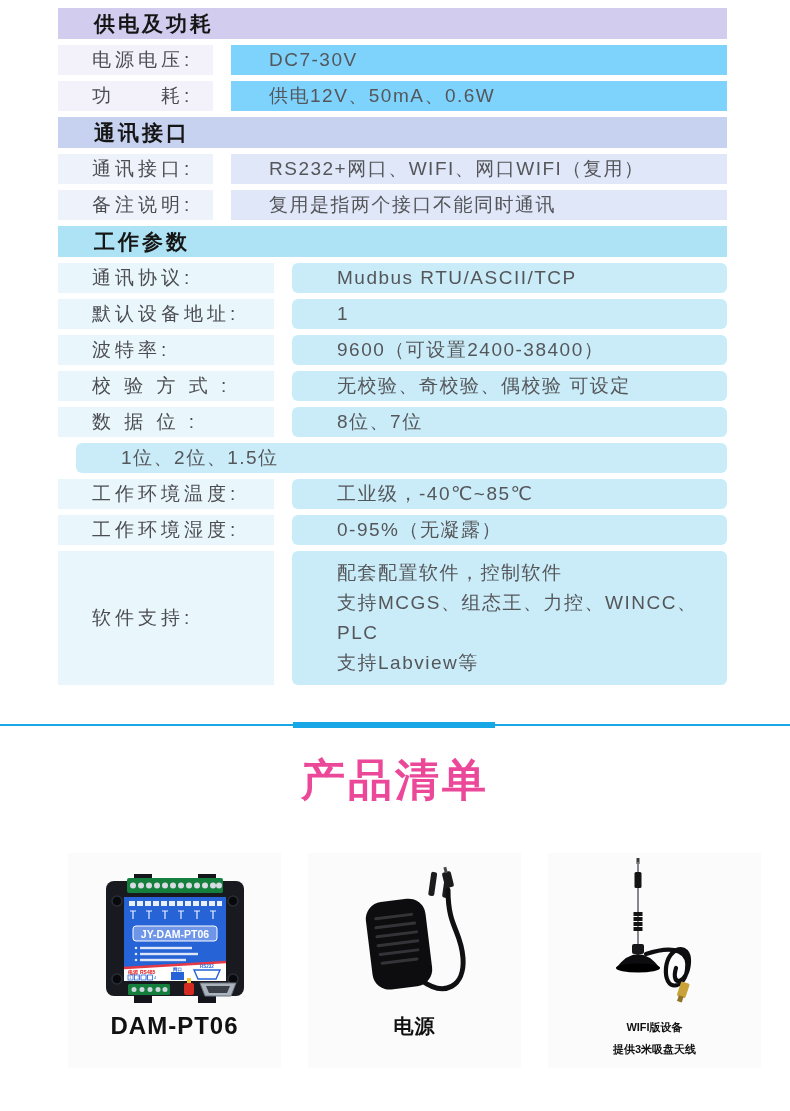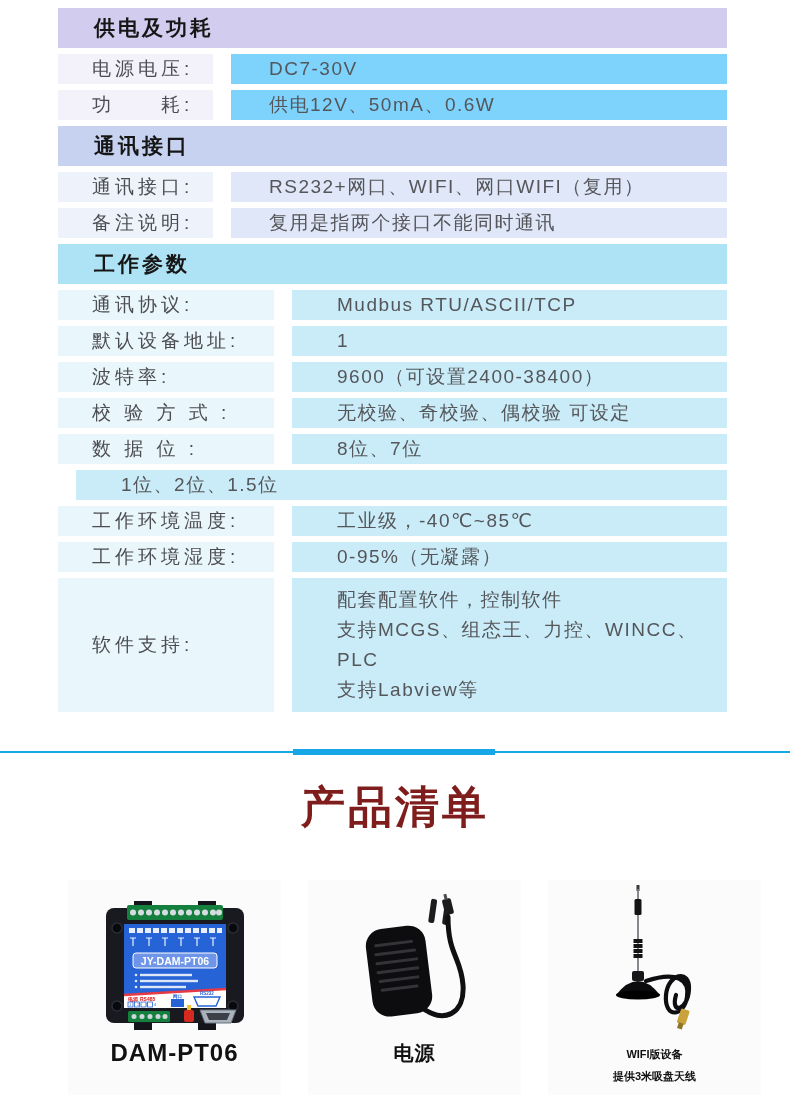--- a/index.html
+++ b/index.html
@@ -4,51 +4,51 @@
 <style>
   html,body{margin:0;padding:0;background:#fff;}
   .page{
     position:relative;width:790px;height:1111px;background:#ffffff;overflow:hidden;
     font-family:"Liberation Sans","DejaVu Sans",sans-serif;color:#55565a;
   }
   
   .spec{margin:8px 0 0 58px;width:669px;}
   .section{margin-bottom:4px;}
   .sec-header{
-    height:40px;display:flex;align-items:center;padding-left:36px;box-sizing:border-box;
+    height:31px;display:flex;align-items:center;padding-left:36px;box-sizing:border-box;
     font-size:21px;font-weight:bold;color:#161616;letter-spacing:3px;margin-bottom:6px;
   }
   .row{display:flex;margin-bottom:6px;}
   .cell{box-sizing:border-box;display:flex;align-items:center;font-size:19px;white-space:nowrap;}
   .label{width:155px;padding-left:34px;letter-spacing:4px;color:#4c4d52;flex:none;}
   .value{flex:1;margin-left:18px;padding-left:38px;letter-spacing:1.5px;color:#55565a;}
   .row{min-height:30px;}
   .sec3 .label{width:216px;}
-  .sec3 .value{padding-left:45px;}
+  .sec3 .value{padding-left:45px;border-radius:6px;}
   .row-tall{min-height:102px;}
   .row-tall .value{
     flex-direction:column;align-items:flex-start;justify-content:center;
     padding-top:7px;padding-bottom:7px;line-height:30px;white-space:normal;
   }
   .sec1 .sec-header{background:#d2ccee;}
   .sec1 .label{background:#f3f1fa;}
   .sec1 .value{background:#7dd3fc;}
   .sec2 .sec-header{background:#c7d2f0;text-align:right;}
   .sec2 .label{background:#eef2fb;}
   .sec2 .value{background:#dfe7f8;}
   .sec3 .sec-header{background:#aee3f5;}
   .sec3 .label{background:#e9f7fd;}
   .sec3 .value{background:#c9ecf8;}
   
   .divider{position:relative;margin-top:37px;height:6px;}
   .divider .line{position:absolute;left:0;right:0;top:2px;height:2px;background:#18a7e6;}
   .divider .thick{position:absolute;left:293px;width:202px;top:0;height:6px;background:#18a7e6;}
   
   .list-title{
-    margin:26px 4px 0;text-align:center;font-size:44px;font-weight:bold;color:#7f1d1d;
+    margin:26px 4px 0;text-align:center;font-size:44px;font-weight:bold;color:#ec4899;
     letter-spacing:3px;line-height:52px;
   }
   .cards{display:flex;gap:27px;margin:47px 0 0 68px;width:673px;}
   .card{position:relative;width:213px;height:215px;background:#fbfbfb;flex:none;}
   .card-img{position:absolute;left:0;right:0;top:0;bottom:44px;display:flex;align-items:center;justify-content:center;overflow:visible;}
   .card-caption{position:absolute;left:0;right:0;bottom:28px;text-align:center;font-weight:bold;color:#111;}
   .cap-lg{font-size:24px;letter-spacing:1px;}
   .cap-md{font-size:20px;letter-spacing:1px;}
   .cap-sm{font-size:11px;line-height:22px;bottom:8px;}
 </style>

